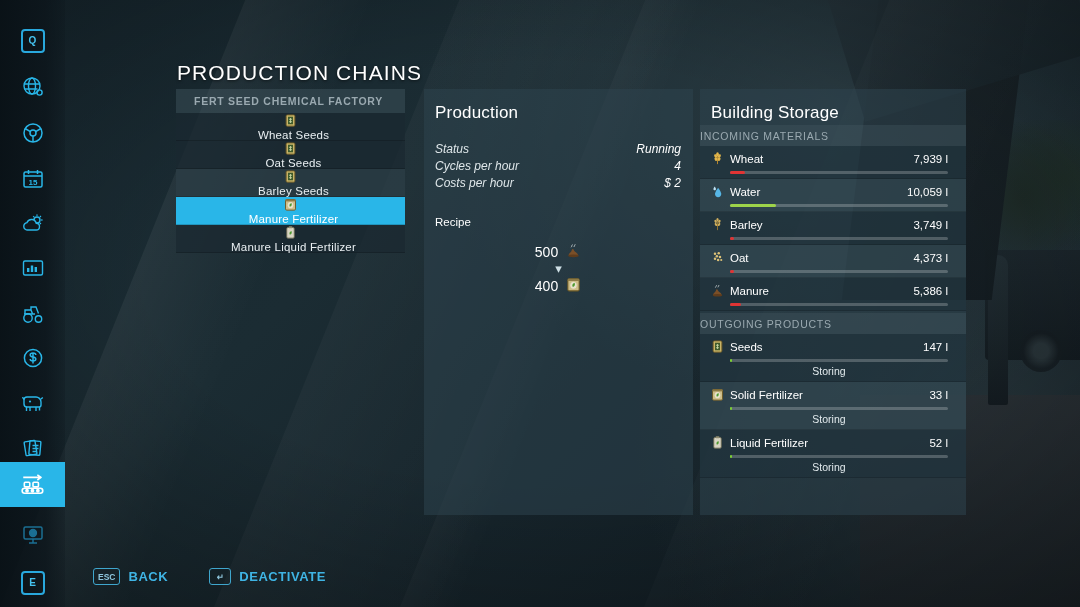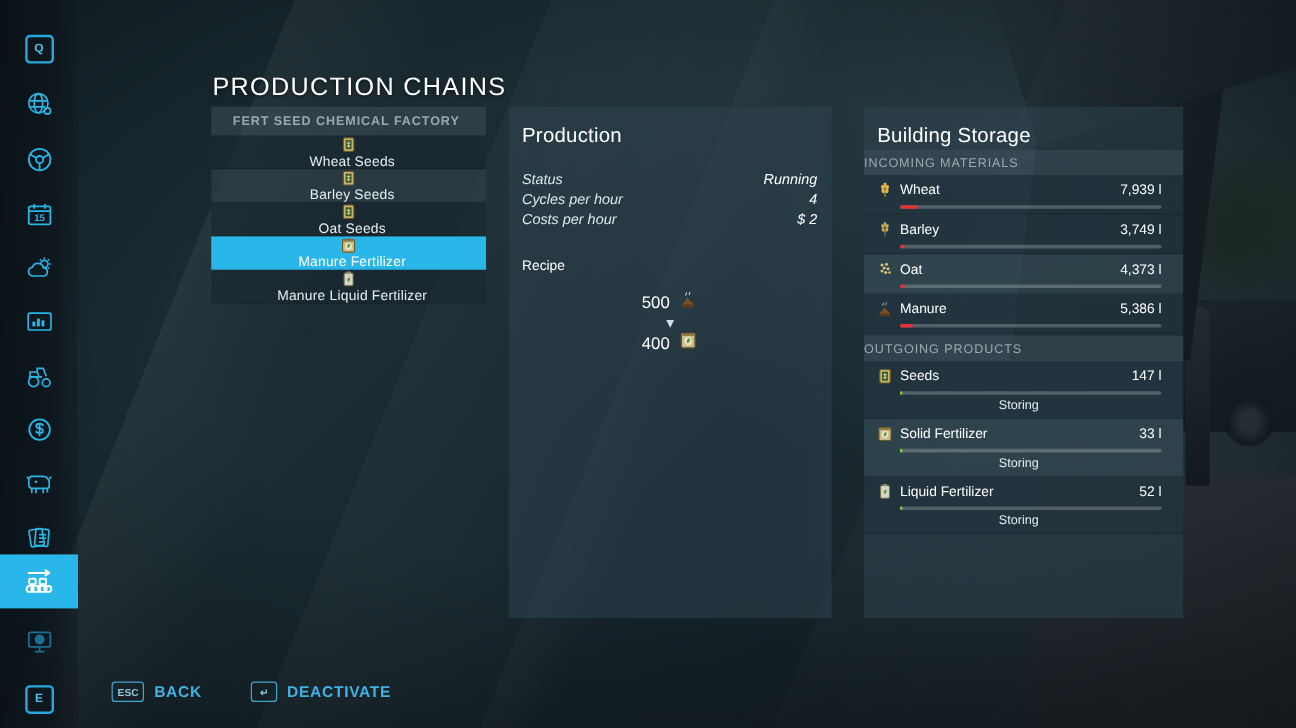--- a/index.html
+++ b/index.html
@@ -134,21 +134,21 @@
   }
   .recipe-box {
     margin-top:12px; display:flex; flex-direction:column; align-items:center;
   }
   .recipe-line { display:flex; align-items:center; gap:7px; height:24px; }
   .recipe-qty { font-size:14px; color:#ffffff; }
   .chev { color:#cfe0e6; font-size:13px; line-height:10px; }
 
   
   #store-panel {
-    position:absolute; left:720px; top:89px; width:266px; height:426px;
+    position:absolute; left:700px; top:89px; width:266px; height:426px;
     background:rgba(46,68,79,0.55);
   }
   .sec-header {
     height:21px; margin-top:2px; background:rgba(70,90,100,0.34);
     display:flex; align-items:center; 
     font-size:10.5px; font-weight:normal; letter-spacing:.75px; color:#9aa9b0;
   }
   .store-row {
     position:relative; padding:5px 18px 4px 10px;
     background:rgba(30,48,57,0.55);
@@ -320,36 +320,36 @@
   <div id="chain-rows">
       <div class="chain-row">
         <span class="ico"><svg width="15" height="15" viewBox="0 0 24 24">
             <rect x="5" y="3" width="14" height="18" rx="2" fill="#c8b468" stroke="#6d5a25" stroke-width="1.5"></rect>
             <rect x="8" y="6" width="8" height="12" fill="#3f5a2a"></rect>
             <path d="M12 8v8M9.5 10h5M9.5 14h5" stroke="#cddda8" stroke-width="1.3"></path>
           </svg></span>
         <span class="cname">Wheat Seeds</span>
         <span class="dot"></span>
       </div>
+      <div class="chain-row">
+        <span class="ico"><svg width="15" height="15" viewBox="0 0 24 24">
+            <rect x="5" y="3" width="14" height="18" rx="2" fill="#c8b468" stroke="#6d5a25" stroke-width="1.5"></rect>
+            <rect x="8" y="6" width="8" height="12" fill="#3f5a2a"></rect>
+            <path d="M12 8v8M9.5 10h5M9.5 14h5" stroke="#cddda8" stroke-width="1.3"></path>
+          </svg></span>
+        <span class="cname">Oat Seeds</span>
+        <span class="dot"></span>
+      </div>
       <div class="chain-row alt">
         <span class="ico"><svg width="15" height="15" viewBox="0 0 24 24">
             <rect x="5" y="3" width="14" height="18" rx="2" fill="#c8b468" stroke="#6d5a25" stroke-width="1.5"></rect>
             <rect x="8" y="6" width="8" height="12" fill="#3f5a2a"></rect>
             <path d="M12 8v8M9.5 10h5M9.5 14h5" stroke="#cddda8" stroke-width="1.3"></path>
           </svg></span>
         <span class="cname">Barley Seeds</span>
-        <span class="dot"></span>
-      </div>
-      <div class="chain-row">
-        <span class="ico"><svg width="15" height="15" viewBox="0 0 24 24">
-            <rect x="5" y="3" width="14" height="18" rx="2" fill="#c8b468" stroke="#6d5a25" stroke-width="1.5"></rect>
-            <rect x="8" y="6" width="8" height="12" fill="#3f5a2a"></rect>
-            <path d="M12 8v8M9.5 10h5M9.5 14h5" stroke="#cddda8" stroke-width="1.3"></path>
-          </svg></span>
-        <span class="cname">Oat Seeds</span>
         <span class="dot"></span>
       </div>
       <div class="chain-row selected">
         <span class="ico"><svg width="15" height="15" viewBox="0 0 24 24">
             <rect x="4" y="4" width="16" height="17" rx="2" fill="#cdbd88" stroke="#6d5a25" stroke-width="1.5"></rect>
             <rect x="4" y="4" width="16" height="3" fill="#8d7a45"></rect>
             <ellipse cx="12" cy="13" rx="4.5" ry="5" fill="#e7e2cb"></ellipse>
             <path d="M13.5 9.5c-3 1-4 3.5-2.5 6 2.5-.5 3.8-3 2.5-6z" fill="#4d9a2f"></path>
           </svg></span>
         <span class="cname">Manure Fertilizer</span>
@@ -420,20 +420,33 @@
                 <ellipse cx="9.5" cy="13" rx="2.2" ry="3" transform="rotate(-25 9.5 13)"></ellipse>
                 <ellipse cx="14.5" cy="13" rx="2.2" ry="3" transform="rotate(25 14.5 13)"></ellipse>
                 <ellipse cx="12" cy="5" rx="2.2" ry="3.2"></ellipse>
               </g>
             </svg></span>
           <span class="store-name">Wheat</span>
           <span class="store-amt">7,939 l</span>
         </div>
         <div class="bar-track">
           <div class="bar-fill" style="width:7%;background:#e03434;"></div>
+        </div>
+      </div>
+      <div class="store-row alt">
+        <div class="store-top">
+          <span class="ico"><svg width="15" height="15" viewBox="0 0 24 24">
+              <path d="M13 21c3 0 5-2.2 5-5 0-3.4-5-10-5-10S8 12.6 8 16c0 2.8 2 5 5 5z" fill="#57b6e6"></path>
+              <path d="M7.5 10c1.2 0 2-.9 2-2 0-1.4-2-4-2-4s-2 2.6-2 4c0 1.1.8 2 2 2z" fill="#bfe3f5"></path>
+            </svg></span>
+          <span class="store-name">Water</span>
+          <span class="store-amt">10,059 l</span>
+        </div>
+        <div class="bar-track">
+          <div class="bar-fill" style="width:21%;background:#9ed44a;"></div>
         </div>
       </div>
       <div class="store-row">
         <div class="store-top">
           <span class="ico"><svg width="15" height="15" viewBox="0 0 24 24">
               <path d="M12 21V7" stroke="#a8832f" stroke-width="1.3"></path>
               <g fill="#cfae5d">
                 <ellipse cx="9" cy="7" rx="1.8" ry="2.6" transform="rotate(-30 9 7)"></ellipse>
                 <ellipse cx="15" cy="7" rx="1.8" ry="2.6" transform="rotate(30 15 7)"></ellipse>
                 <ellipse cx="9.5" cy="12" rx="1.8" ry="2.6" transform="rotate(-30 9.5 12)"></ellipse>

